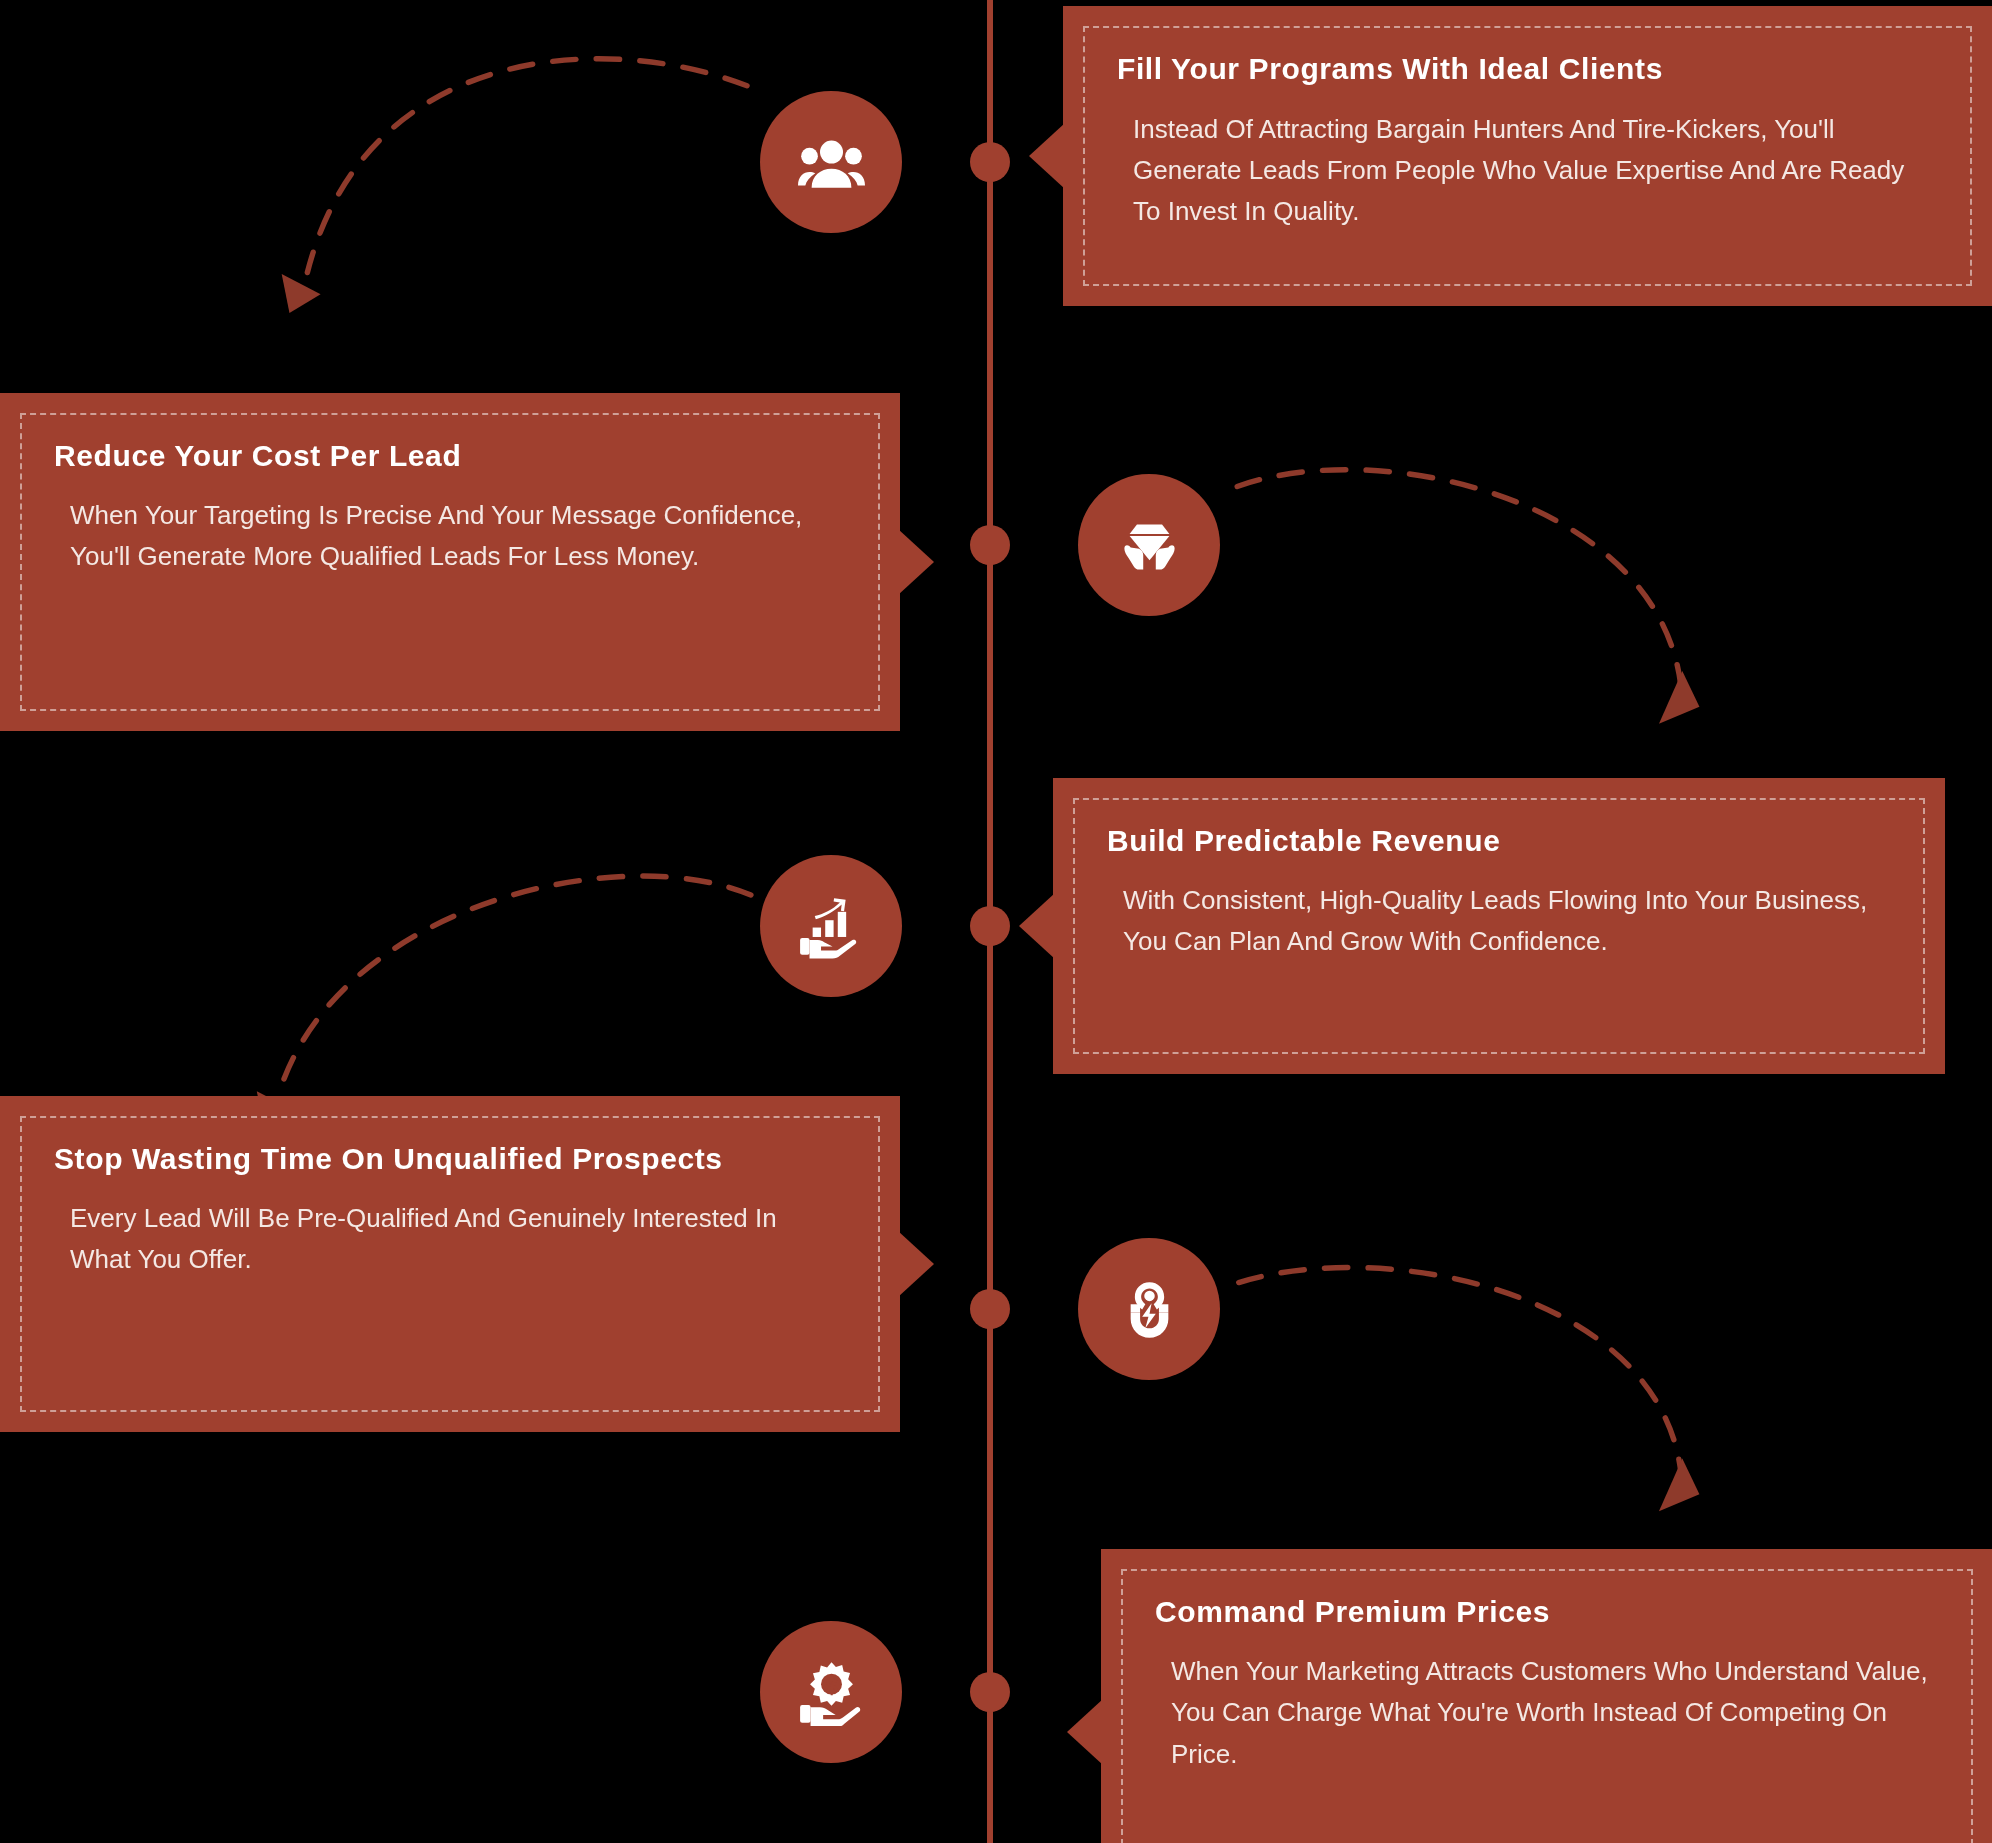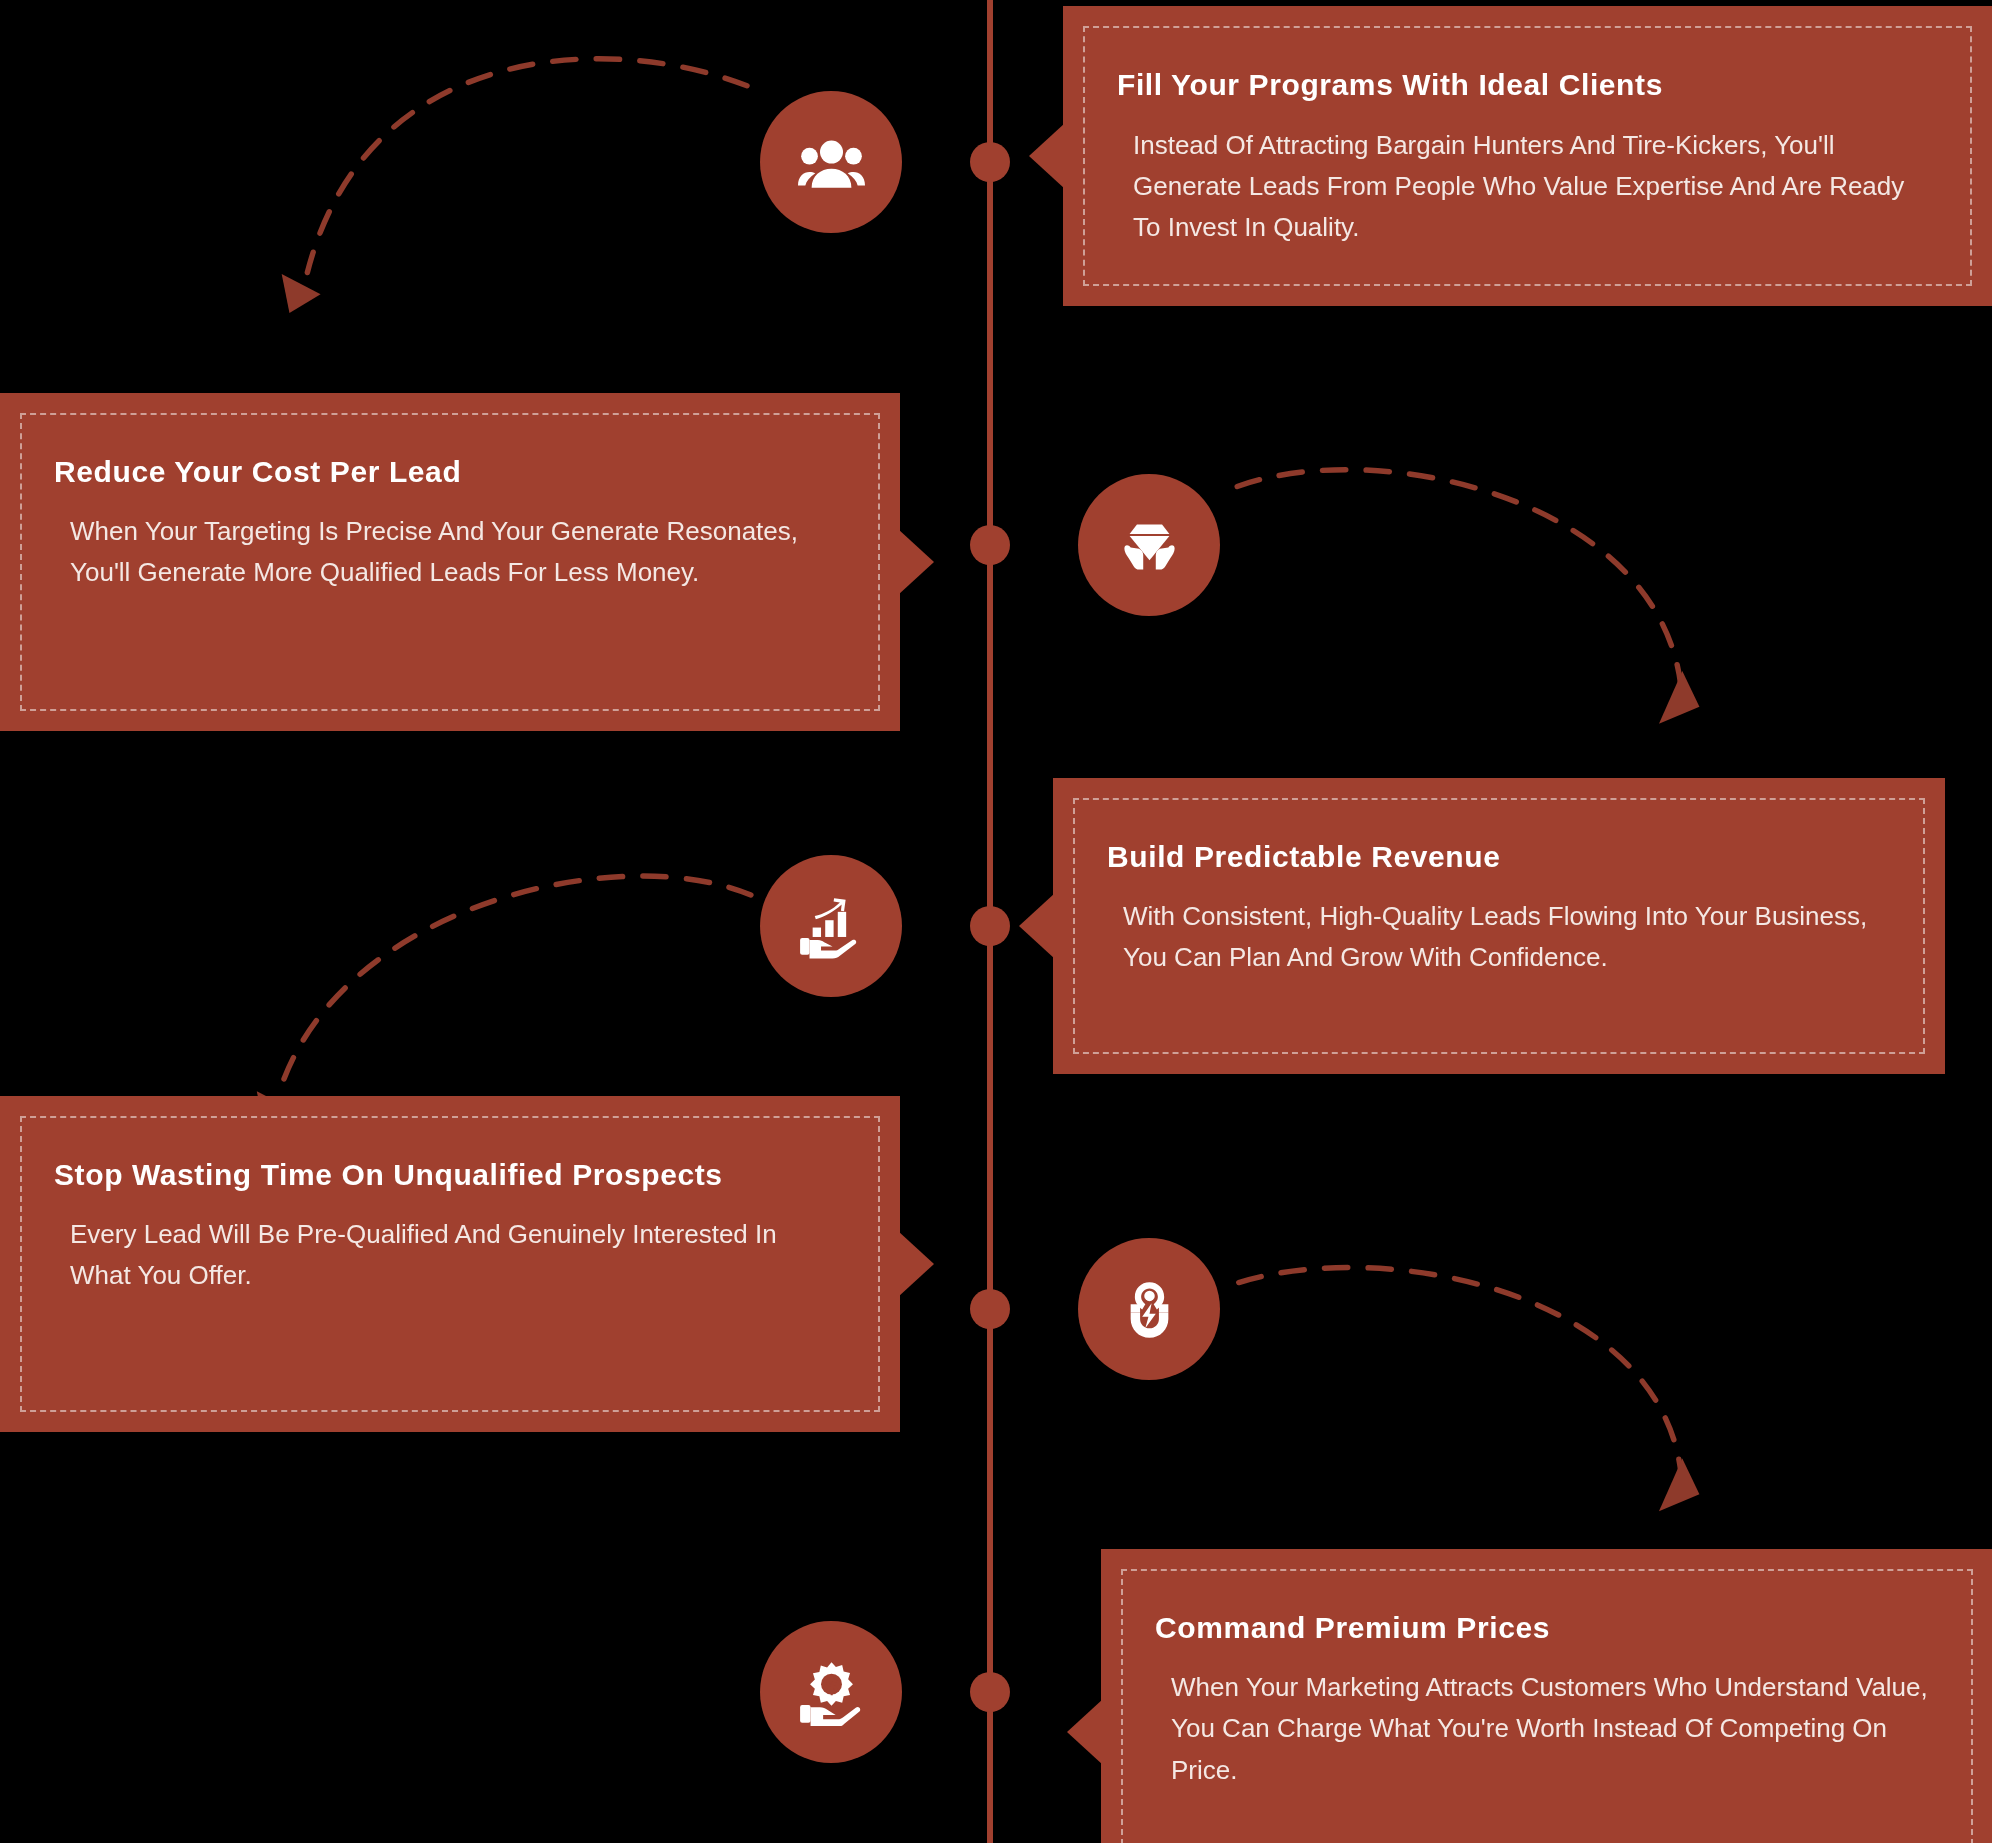--- a/index.html
+++ b/index.html
@@ -17,21 +17,21 @@
   .badge{position:absolute;width:142px;height:142px;border-radius:50%;
          background:#A0402F;display:flex;align-items:center;justify-content:center;
          transform:translateY(-50%);}
   .badge svg{width:67px;height:67px;display:block;}
 
   
   .card{position:absolute;background:#A0402F;box-sizing:border-box;}
   .card .inner{position:absolute;inset:20px;border:2.3px dashed rgba(255,255,255,.5);
                box-sizing:border-box;pointer-events:none;}
   .card .content{position:relative;padding:44px 48px 39px 54px;}
-  .card h3{margin:16px 0 20px 0;color:#fff;font-size:30px;font-weight:bold;
+  .card h3{margin:0 0 20px 0;color:#fff;font-size:30px;font-weight:bold;
            letter-spacing:0.6px;line-height:1.28;}
   .card p{margin:16px;color:#F4E8E4;font-size:26px;line-height:1.58;font-weight:300;}
 
   
   .notch{position:absolute;width:0;height:0;top:50%;transform:translateY(-50%);}
   .notch.left{left:-34px;border-top:33px solid transparent;border-bottom:33px solid transparent;
               border-right:36px solid #A0402F;}
   .notch.right{right:-34px;border-top:33px solid transparent;border-bottom:33px solid transparent;
                border-left:36px solid #A0402F;}
 
@@ -91,21 +91,21 @@
         <path d="M14 34c-2-3-6-3-6 1 0 3 2 6 4 9l5 8c1 2 3 3 5 3h4V41c0-3-2-5-4-6z"></path>
         <path d="M50 34c2-3 6-3 6 1 0 3-2 6-4 9l-5 8c-1 2-3 3-5 3h-4V41c0-3 2-5 4-6z"></path>
       </svg>
     </span>
   </div>
   <div class="card" style="left:0px;top:393px;width:900px;height:338px;">
     <div class="notch right"></div>
     <div class="inner"></div>
     <div class="content">
       <h3>Reduce Your Cost Per Lead</h3>
-      <p>When Your Targeting Is Precise And Your Generate Resonates, You'll Generate More Qualified Leads For Less Money.</p>
+      <p>When Your Targeting Is Precise And Your Message Confidence, You'll Generate More Qualified Leads For Less Money.</p>
     </div>
   </div>
 
   <div class="node" style="top:926px;"></div>
   <div class="badge" style="left:760px;top:926px;">
     <span>
       <svg viewBox="0 0 64 64" fill="#fff">
         <rect x="26" y="26" width="8" height="16"></rect>
           <rect x="38" y="18" width="8" height="24"></rect>
         <rect x="14" y="33" width="8" height="9"></rect>

